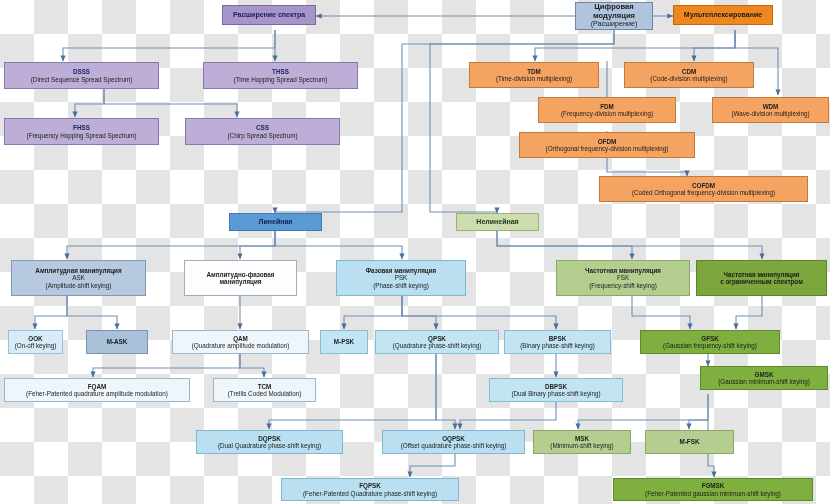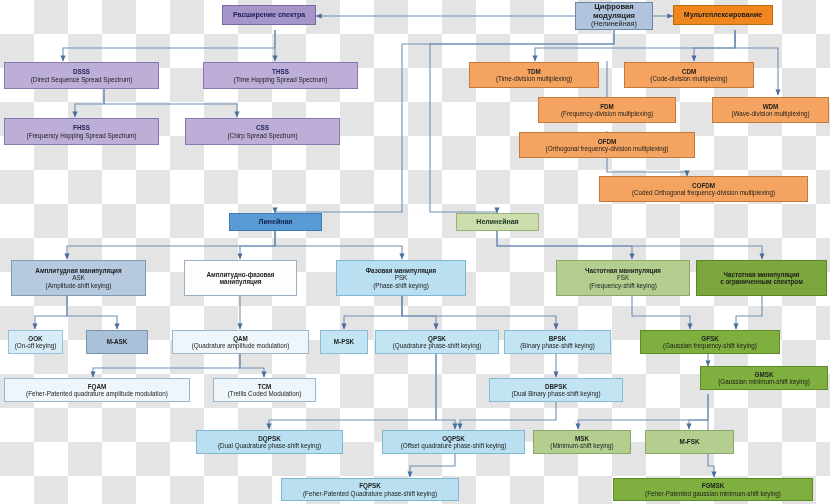--- a/index.html
+++ b/index.html
@@ -123,21 +123,21 @@
       <path d="M708,394 L708,420 L689,420 L689,429"></path>
 
       <path d="M455,451 L455,466 L410,466 L410,477"></path>
 
       <path d="M708,420 L708,466 L714,466 L714,477"></path>
     </g>
   </svg>
 
   <div class="node c-root big" style="left:575px;top:2px;width:78px;height:28px;">
     <span class="ttl">Цифровая модуляция</span>
-    <span class="sub">(Нелинейная)</span>
+    <span class="sub">(Расширение)</span>
   </div>
   <div class="node c-purpledark med" style="left:222px;top:5px;width:94px;height:20px;">
     <span class="ttl">Расширение спектра</span>
   </div>
   <div class="node c-orangedark med" style="left:673px;top:5px;width:100px;height:20px;">
     <span class="ttl">Мультеплексирование</span>
   </div>
 
   <div class="node c-purple sml" style="left:4px;top:62px;width:155px;height:27px;">
     <span class="ttl">DSSS</span>

